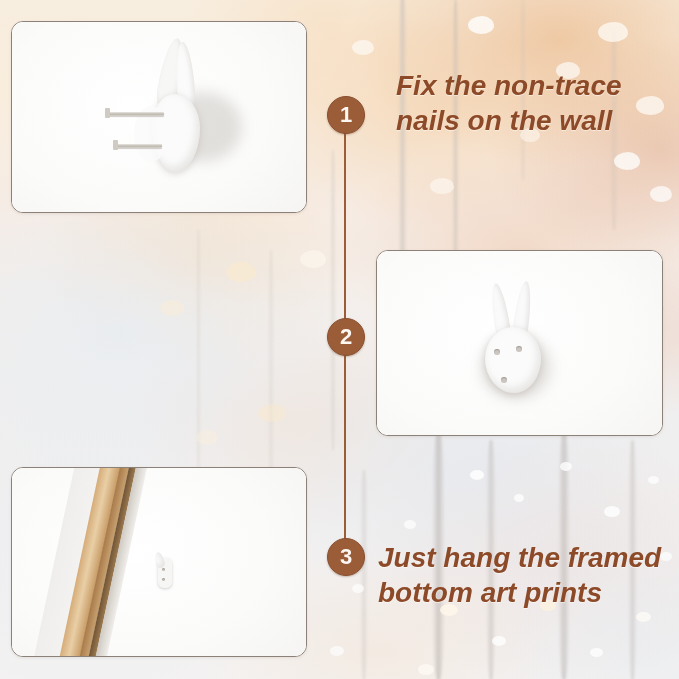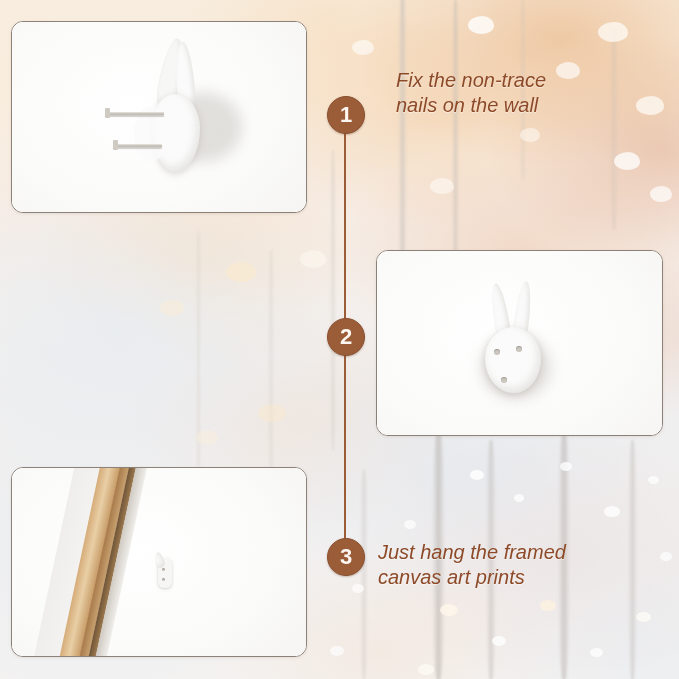--- a/index.html
+++ b/index.html
@@ -108,22 +108,22 @@
     position:absolute;left:344px;width:2px;background:#9b5c38;z-index:5;
   }
   #conn1{top:122px;height:212px;}
   #conn2{top:352px;height:202px;}
 
   
   .caption{
     position:absolute;
     color:#8d4a28;
     font-style:italic;
-    font-weight:400;
-    font-size:20px;
+    font-weight:700;
+    font-size:28px;
     line-height:1.26;
     font-family:"Liberation Sans", sans-serif;
     z-index:7;
     text-shadow:0 1px 1px rgba(255,255,255,.55);
     white-space:pre-line;
   }
   #cap1{left:396px;top:68px;width:268px;text-align:left;}
   #cap2{left:34px;top:286px;width:282px;text-align:center;}
   #cap3{left:378px;top:540px;width:292px;text-align:left;}
 </style>
@@ -251,15 +251,15 @@
   <div class="marker" style="left:327px;top:318px;">
     <span>2</span>
   </div>
   <div class="marker" style="left:327px;top:538px;">
     <span>3</span>
   </div>
 
   <div class="caption" id="cap1">Fix the non-trace
 nails on the wall</div>
   <div class="caption" id="cap3">Just hang the framed
-canvas art prints</div>
+bottom art prints</div>
 
 </div>
 
 </body></html>

